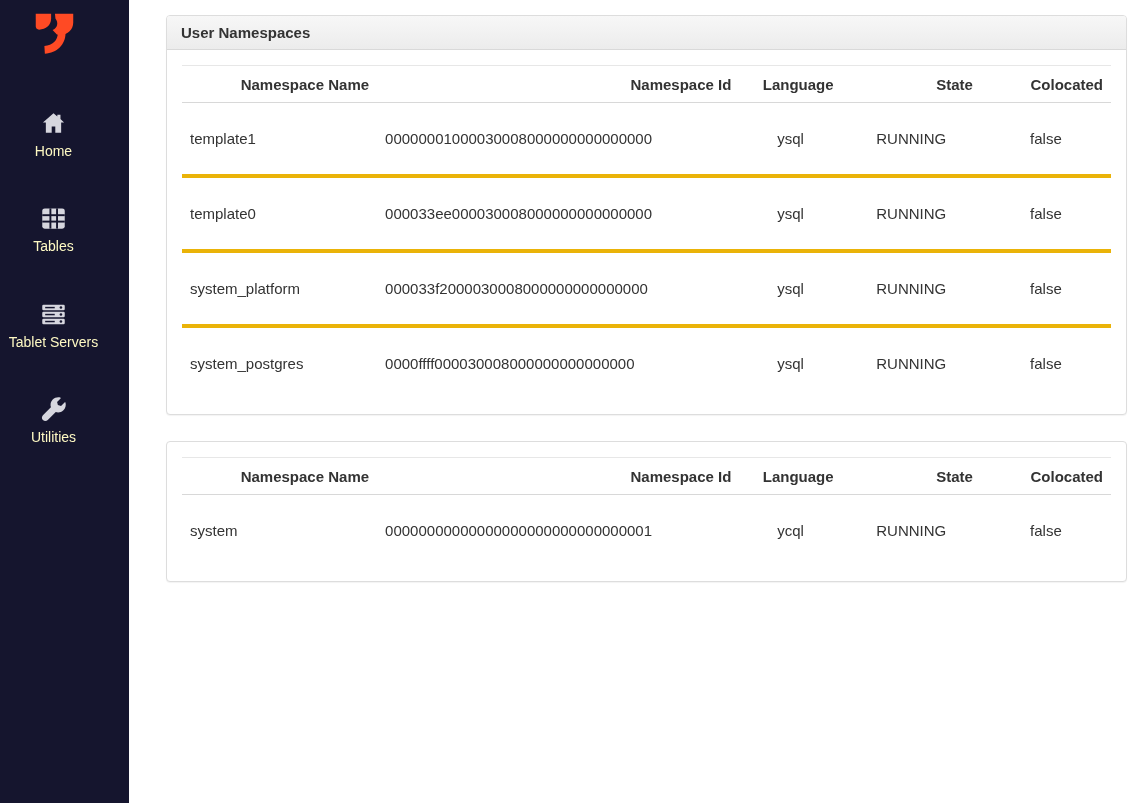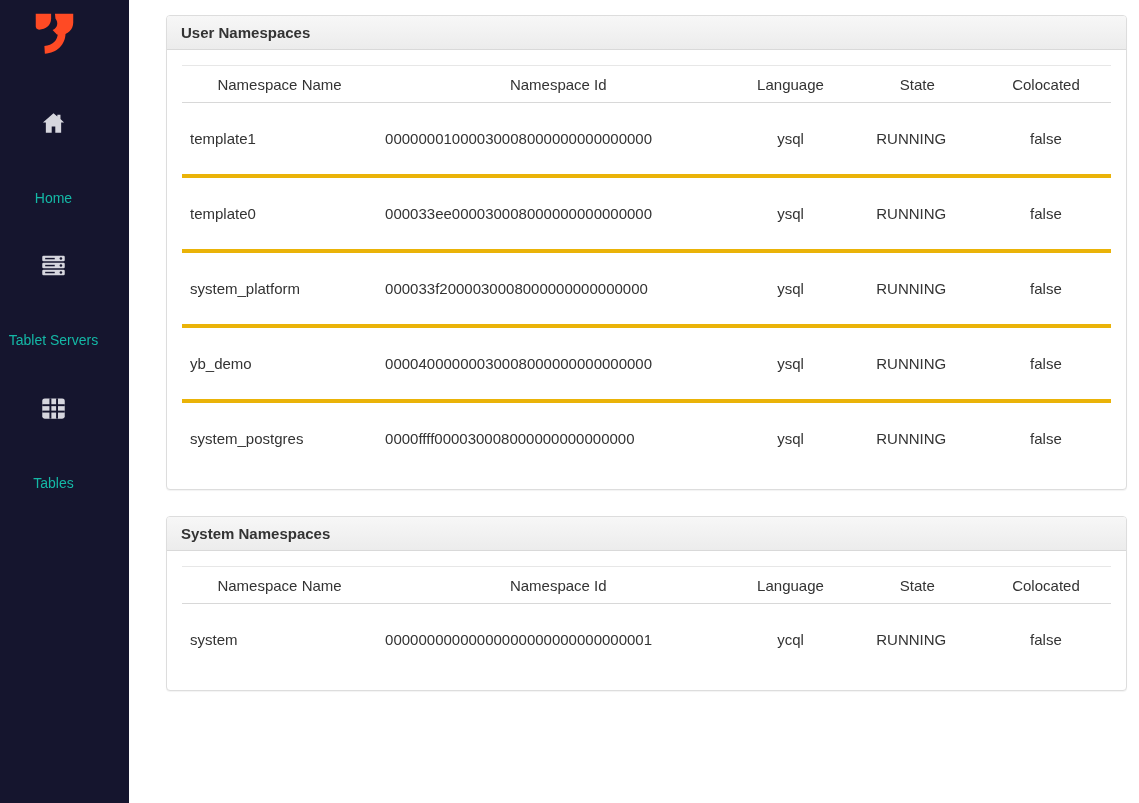--- a/index.html
+++ b/index.html
@@ -47,25 +47,24 @@
     text-decoration:none;
     cursor:pointer;
   }
   .nav-icon{
     width:27px;height:27px;
     color:#d6d6de;
     display:block;
   }
   .nav-icon svg{width:100%;height:100%;display:block;}
   .nav-label{
-    color:#14b8a6;
+    color:#fef9c3;
     font-size:14px;
     line-height:1.1;
     white-space:nowrap;
-    margin-top:47px;
   }
 
   
   .main{
     flex:1;
     padding:15px 12px 0 37px;
     overflow:hidden;
   }
   .panel{
     border:1px solid var(--panel-border,#ddd);
@@ -86,23 +85,23 @@
   .panel-body{
     padding:15px;
   }
   table.ns-table{
     width:100%;
     border-collapse:collapse;
     table-layout:fixed;
   }
   .ns-table th{
     font-size:15px;
-    font-weight:400;
+    font-weight:700;
     color:#333;
-    text-align:center;
+    text-align:right;
     padding:10px 8px 9px 8px;
     border-top:1px solid #e7e7e7;
     border-bottom:1px solid #d8d8d8;
   }
   .ns-table td{
     font-size:15px;
     color:#333;
     padding:27px 8px;
     border-top:4px solid #eab308;
     overflow:hidden;
@@ -137,20 +136,35 @@
     <nav>
       <a class="nav-item">
         <span class="nav-icon">
           <svg viewBox="0 0 24 24">
               <path fill="currentColor" d="M12 2.8 L15.4 5.7 V4.2 h2.8 v3.9 L21.4 11 h-2.6 v9.2 h-5.2 v-5.6 h-3.2 v5.6 H5.2 V11 H2.6 Z"></path>
             </svg>
         </span>
         <span class="nav-label">Home</span>
       </a>
 
+
+      <a class="nav-item">
+        <span class="nav-icon">
+          <svg viewBox="0 0 24 24">
+            <rect x="2" y="3" width="20" height="18" rx="2.2" fill="currentColor"></rect>
+            <g fill="var(--sidebar-bg,#15152e)">
+              <rect x="8.4" y="3" width="1.7" height="18"></rect>
+              <rect x="14.3" y="3" width="1.7" height="18"></rect>
+              <rect x="2" y="8.2" width="20" height="1.7"></rect>
+              <rect x="2" y="13.9" width="20" height="1.7"></rect>
+            </g>
+          </svg>
+        </span>
+        <span class="nav-label">Tables</span>
+      </a>
 
       <a class="nav-item">
         <span class="nav-icon">
           <svg viewBox="0 0 24 24">
             <g fill="currentColor">
               <rect x="2" y="3.4" width="20" height="4.8" rx="1.1"></rect>
               <rect x="2" y="9.6" width="20" height="4.8" rx="1.1"></rect>
               <rect x="2" y="15.8" width="20" height="4.8" rx="1.1"></rect>
             </g>
             <g fill="var(--sidebar-bg,#15152e)">
@@ -162,32 +176,25 @@
               <circle cx="18.6" cy="18.2" r="1.15"></circle>
             </g>
           </svg>
         </span>
         <span class="nav-label">Tablet Servers</span>
       </a>
 
       <a class="nav-item">
         <span class="nav-icon">
           <svg viewBox="0 0 24 24">
-            <rect x="2" y="3" width="20" height="18" rx="2.2" fill="currentColor"></rect>
-            <g fill="var(--sidebar-bg,#15152e)">
-              <rect x="8.4" y="3" width="1.7" height="18"></rect>
-              <rect x="14.3" y="3" width="1.7" height="18"></rect>
-              <rect x="2" y="8.2" width="20" height="1.7"></rect>
-              <rect x="2" y="13.9" width="20" height="1.7"></rect>
-            </g>
-          </svg>
-        </span>
-        <span class="nav-label">Tables</span>
-      </a>
-
+              <path fill="currentColor" d="M22.7 5.9c-.1-.4-.6-.5-.9-.2l-3.1 3.1-2.8-.7-.7-2.8 3.1-3.1c.3-.3.1-.8-.3-.9-2.3-.6-4.9.1-6.7 1.9-1.8 1.8-2.4 4.5-1.6 6.8L2.6 17.1c-1.2 1.2-1.2 3.1 0 4.3 1.2 1.2 3.1 1.2 4.3 0l7.1-7.1c2.3.8 5 .2 6.8-1.6 1.8-1.8 2.5-4.4 1.9-6.8z"></path>
+            </svg>
+        </span>
+        <span class="nav-label">Utilities</span>
+      </a>
     </nav>
   </aside>
 
   <main class="main">
 
     <section class="panel">
       <div class="panel-heading">User Namespaces</div>
       <div class="panel-body">
         <table class="ns-table">
           <thead>
@@ -220,42 +227,34 @@
 
 
               <tr>
                 <td class="indent">system_platform</td>
                 <td class="indent">000033f2000030008000000000000000</td>
                 <td class="center">ysql</td>
                 <td class="center">RUNNING</td>
                 <td class="center">false</td>
               </tr>
 
-              <tr>
-                <td class="indent">yb_demo</td>
-                <td class="indent">00004000000030008000000000000000</td>
-                <td class="center">ysql</td>
-                <td class="center">RUNNING</td>
-                <td class="center">false</td>
-              </tr>
 
               <tr>
                 <td class="indent">system_postgres</td>
                 <td class="indent">0000ffff000030008000000000000000</td>
                 <td class="center">ysql</td>
                 <td class="center">RUNNING</td>
                 <td class="center">false</td>
               </tr>
             </tbody>
         </table>
       </div>
     </section>
 
     <section class="panel">
-      <div class="panel-heading">System Namespaces</div>
       <div class="panel-body">
         <table class="ns-table">
           <thead>
             <tr>
               <th class="w-name">Namespace Name</th>
               <th class="w-id">Namespace Id</th>
               <th class="w-lang center">Language</th>
               <th class="w-state state-h">State</th>
               <th class="w-coloc center">Colocated</th>
             </tr>

